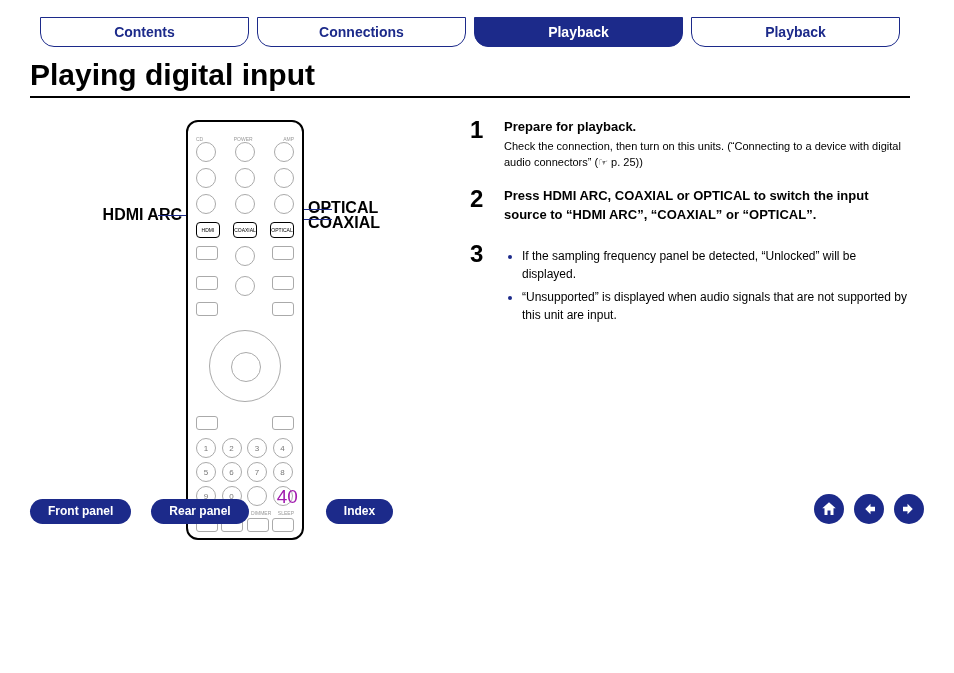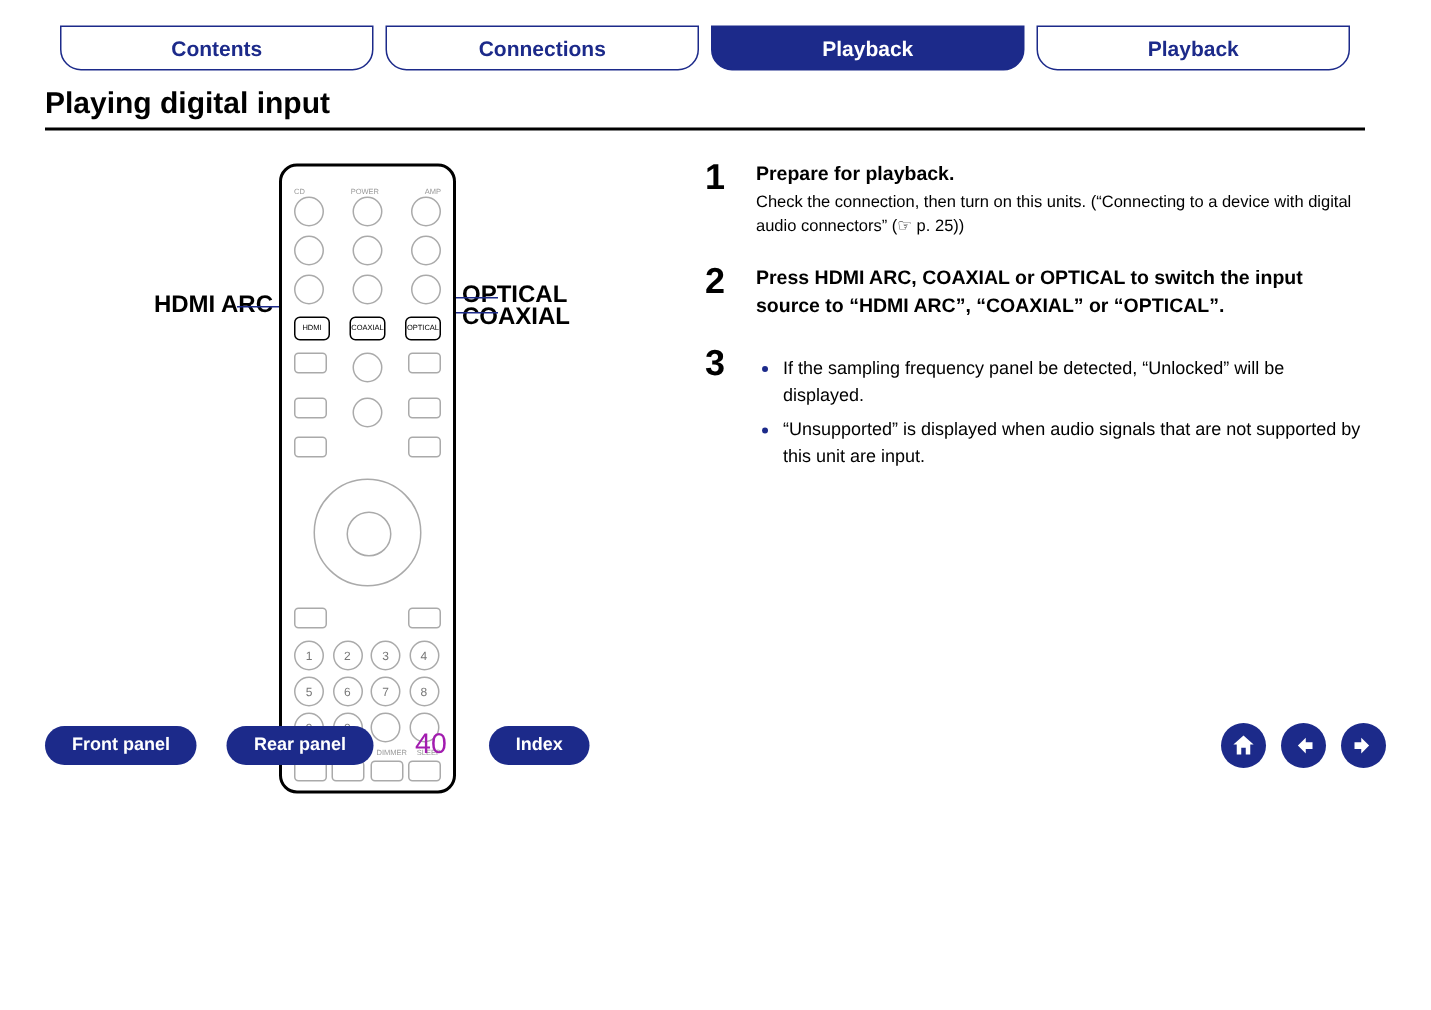--- a/index.html
+++ b/index.html
@@ -1,20 +1,20 @@
 <!DOCTYPE html>
 <html><head>
 <meta charset="utf-8">
 <style>
 html,body{margin:0;padding:0;font-family:Arial,Helvetica,sans-serif;background:#fff;color:#000}
 .page{width:954px;height:542px;position:relative;box-sizing:border-box;padding:18px 44px 0 30px}
 .tabs{display:flex;gap:0;margin:0 auto 10px auto;padding:0 6px}
 .tab{flex:1;text-align:center;font-weight:bold;font-size:14px;color:#1c2a8a;background:#fff;border:1px solid #1c2a8a;border-bottom:1px solid #1c2a8a;border-radius:0 0 14px 14px;padding:6px 0;margin:0 4px;cursor:pointer;position:relative;top:-1px}
 .tab.active{background:#1c2a8a;color:#fff}
-h1.title{font-size:20px;font-weight:bold;color:#000;margin:8px 0 4px 0}
+h1.title{font-size:30px;font-weight:bold;color:#000;margin:8px 0 4px 0}
 .hr{border:none;border-top:2px solid #000;margin:0 0 14px 0}
 .content{display:flex;gap:10px}
 .left{width:430px;position:relative;display:flex;align-items:flex-start;justify-content:center}
 .remote-wrap{position:relative;margin-top:8px}
 .remote{width:118px;height:420px;border:2px solid #000;border-radius:12px;background:#fff;position:relative;box-sizing:border-box;padding:10px 8px}
 .row{display:flex;justify-content:space-between;margin-bottom:6px}
 .btn-round{width:18px;height:18px;border:1px solid #aaa;border-radius:50%}
 .btn-rect{width:20px;height:12px;border:1px solid #aaa;border-radius:3px}
 .input-row{display:flex;justify-content:space-between;margin:8px 0}
 .ibtn{width:22px;height:14px;border:1.5px solid #000;border-radius:4px;font-size:5px;display:flex;align-items:center;justify-content:center;color:#000}
@@ -32,21 +32,21 @@
 .lead.lright2{left:100%;top:99px;width:28px}
 .right{flex:1;padding-top:6px}
 .step{display:flex;gap:14px;margin-bottom:16px}
 .num{font-size:24px;font-weight:bold;min-width:20px;line-height:1}
 .step-body{font-size:13px;line-height:1.45}
 .step-title{font-weight:bold;margin-bottom:2px}
 .step-body .sub{font-size:11px;color:#000}
 ul.bul{margin:6px 0 0 0;padding-left:18px}
 ul.bul li{font-size:12px;margin-bottom:6px;color:#000}
 ul.bul li::marker{color:#1c2a8a}
-.footer{position:absolute;left:30px;right:30px;bottom:18px;display:flex;align-items:center;gap:20px}
+.footer{position:absolute;left:30px;right:30px;bottom:18px;display:flex;align-items:flex-end;gap:20px}
 .fbtn{background:#1c2a8a;color:#fff;font-size:12px;font-weight:bold;border-radius:14px;padding:6px 18px;text-align:center;cursor:pointer;line-height:1.1}
 .fbtn.multiline{font-size:10px;padding:4px 10px}
 .pagenum{font-size:19px;color:#a21caf;margin:16px 8px}
 .ficons{margin-left:auto;display:flex;gap:10px}
 .ficon{width:30px;height:30px;border-radius:50%;background:#1c2a8a;display:flex;align-items:center;justify-content:center;color:#fff;font-size:16px;cursor:pointer}
 .ficon svg{width:18px;height:18px;fill:#fff}
 </style>
 </head>
 <body>
 

